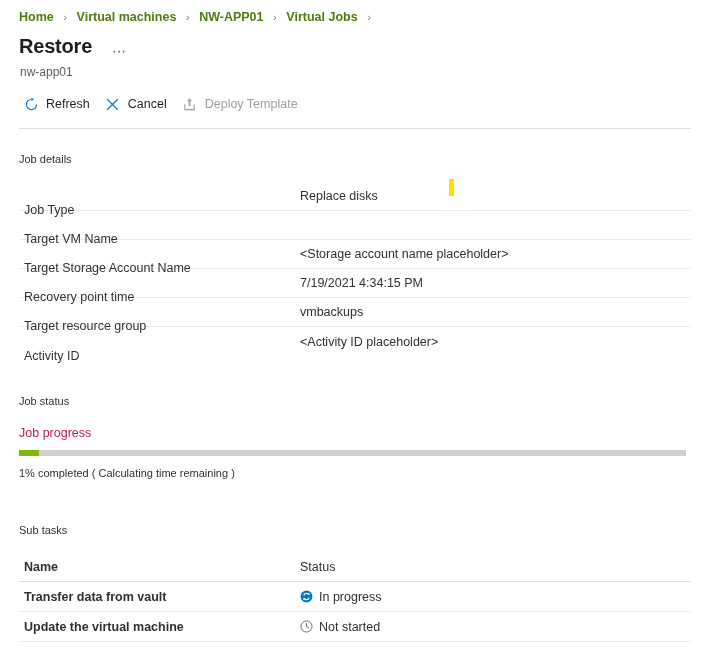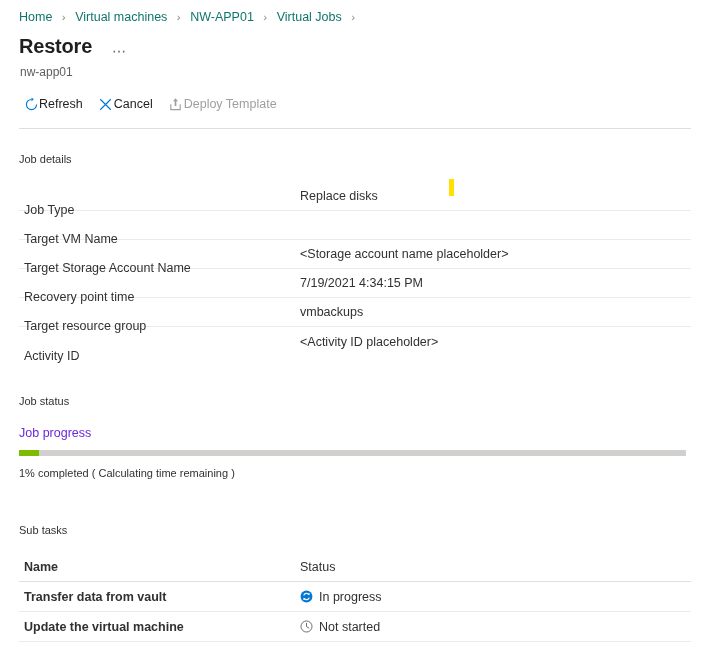--- a/index.html
+++ b/index.html
@@ -18,23 +18,24 @@
   }
 
   
   .breadcrumb {
     padding: 9px 0 0 19px;
     font-size: 12.5px;
     line-height: 16px;
     white-space: nowrap;
   }
   .crumb {
-    color: #0f766e;
+    color: #4d7c0f;
     text-decoration: none;
     cursor: pointer;
+    font-weight: bold;
   }
   .crumb-sep {
     color: #8a8886;
     margin: 0 6px;
     font-size: 11.5px;
   }
 
   
   .title-row {
     display: flex;
@@ -69,20 +70,21 @@
   
   .command-bar {
     display: flex;
     align-items: center;
     padding: 11px 0 0 19px;
     gap: 2px;
   }
   .cmd {
     display: flex;
     align-items: center;
+    gap: 7px;
     padding: 4px 9px 4px 4px;
     font-size: 12.5px;
     color: #201f1e;
     cursor: pointer;
     background: none;
     border: none;
     font-family: inherit;
     line-height: 18px;
   }
   .cmd.disabled {
@@ -129,21 +131,21 @@
     margin-top: 28px;
   }
   .det-value {
     color: #323130;
     flex: 1;
   }
 
   
   .progress-label {
     font-size: 12.5px;
-    color: #6d28d9;
+    color: #be185d;
     padding-left: 19px;
     line-height: 16px;
   }
   .progress-track {
     height: 6px;
     background: #d2d0ce;
     margin: 9px 25px 0 19px;
     position: relative;
   }
   .progress-fill {

